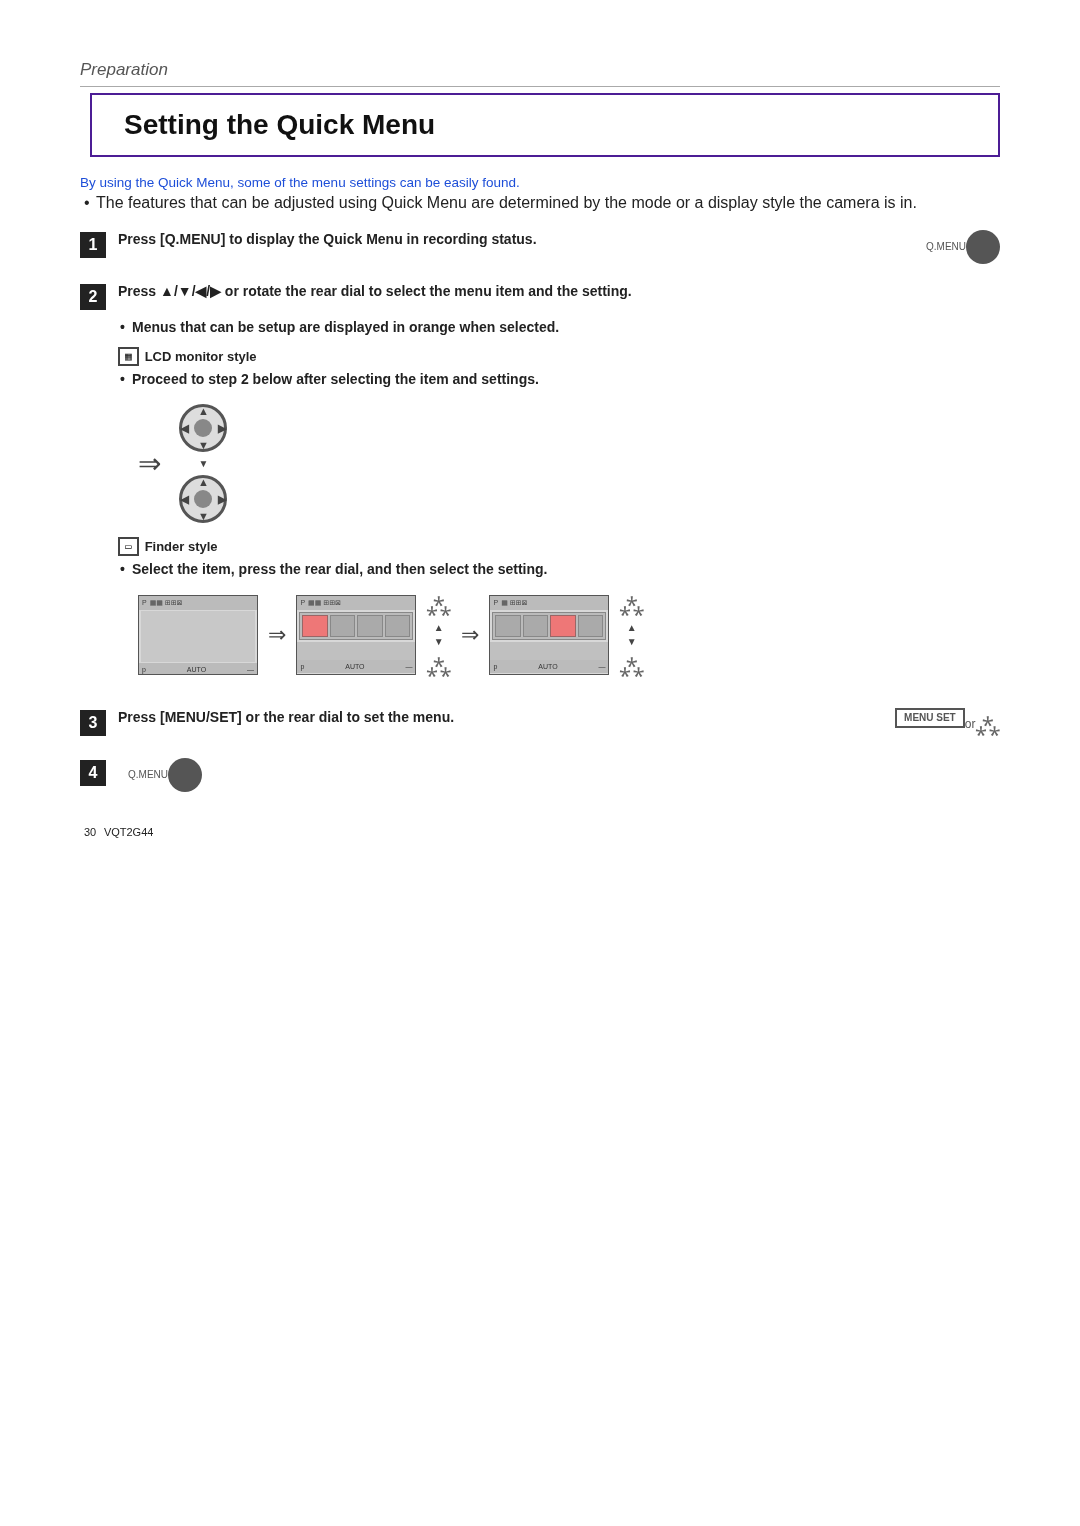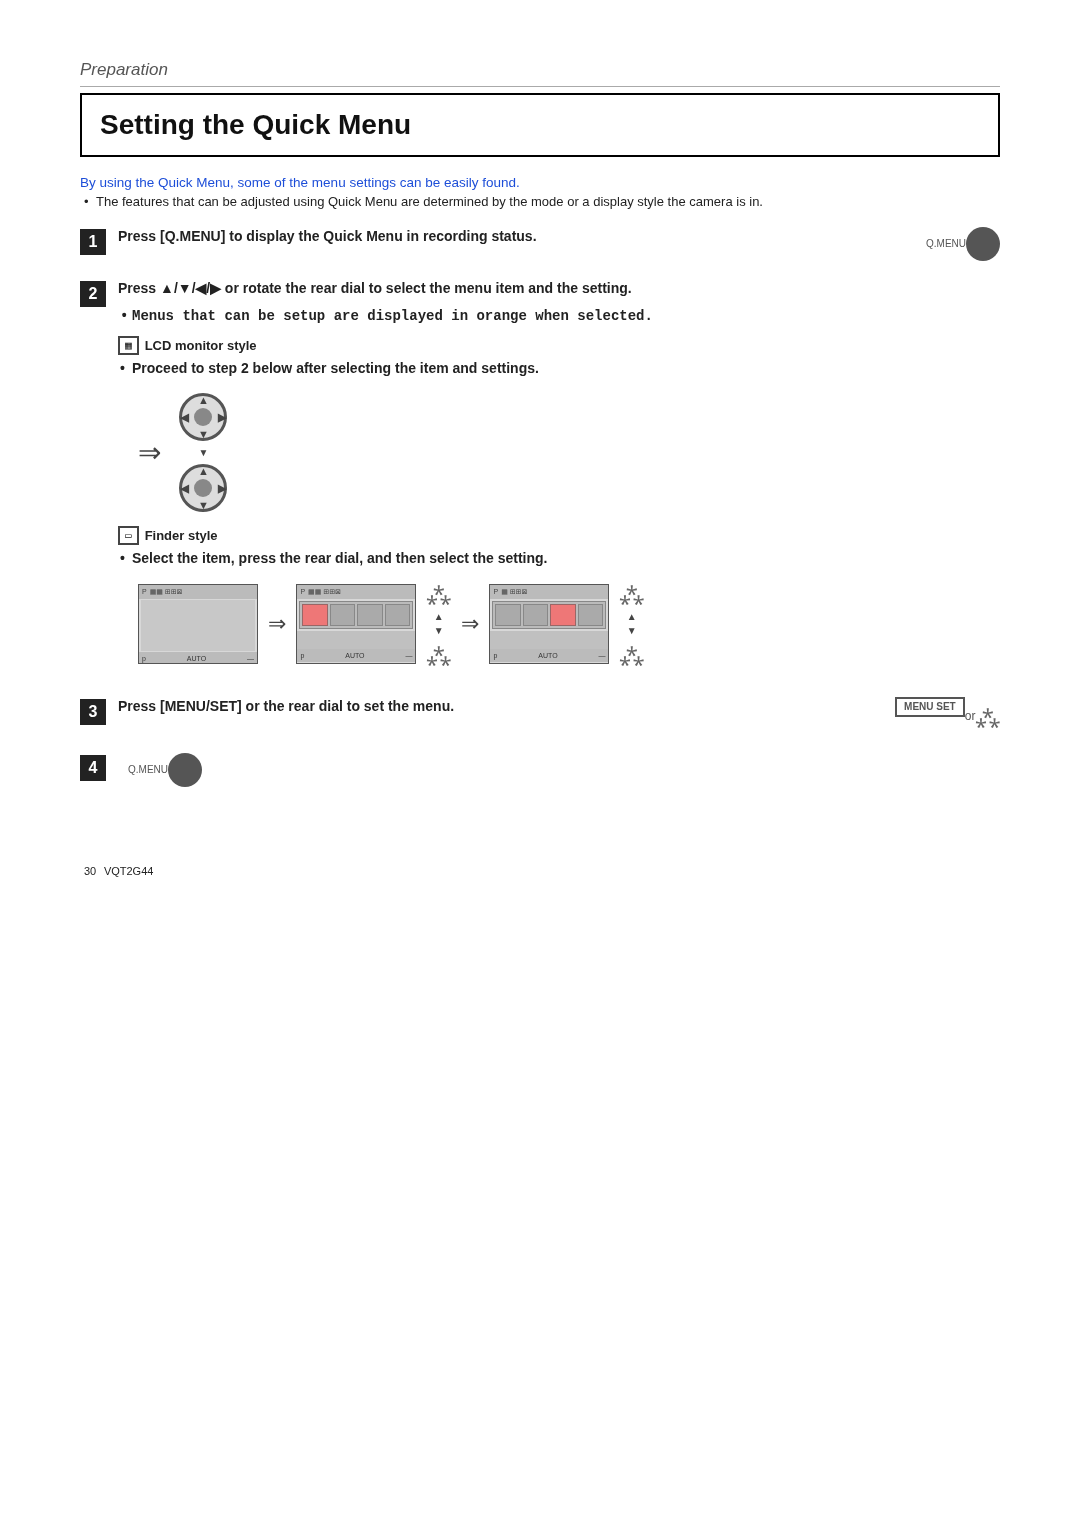--- a/index.html
+++ b/index.html
@@ -12,36 +12,37 @@
       min-height: 1526px;
       padding: 60px 80px 60px 80px;
     }
     .section-label {
       font-style: italic;
       font-size: 17px;
       color: #555;
       margin-bottom: 6px;
     }
     .title-box {
-      border: 2px solid #000000;
-      padding: 14px 18px 14px 18px;
+      border: 2px solid #4c1d95;
+      padding: 14px 18px 14px 32px;
       margin-bottom: 18px;
+      margin-left: 10px;
     }
     .title-box h1 {
       font-size: 28px;
       font-weight: bold;
       color: #111;
     }
     .intro-text {
       font-size: 13.5px;
       margin-bottom: 4px;
       color: #1d4ed8;
     }
     .bullet-text {
-      font-size: 13px;
+      font-size: 16px;
       color: #222;
       padding-left: 16px;
       position: relative;
       margin-bottom: 2px;
     }
     .bullet-text::before {
       content: "•";
       position: absolute;
       left: 4px;
     }
@@ -91,23 +92,22 @@
       margin-bottom: 2px;
     }
     .circle-btn {
       width: 34px;
       height: 34px;
       background: #555;
       border-radius: 50%;
       display: block;
     }
     .sub-bullets {
-      margin-top: 8px;
+      margin-top: 16px;
       margin-left: 0;
-      font-family: Liberation Mono, monospace;
     }
     .sub-bullet {
       font-size: 12.5px;
       color: #222;
       padding-left: 14px;
       position: relative;
       margin-bottom: 3px;
       line-height: 1.4;
     }
     .sub-bullet::before {
@@ -189,36 +189,36 @@
       display: flex;
       flex-direction: column;
       align-items: center;
     }
     .menu-set-rect {
       border: 2px solid #555;
       padding: 2px 7px;
       font-size: 10px;
       font-weight: bold;
       color: #555;
-      margin-bottom: 18px;
+      margin-bottom: 12px;
       line-height: 1.2;
       text-align: center;
     }
     .or-text {
       font-size: 12px;
       color: #555;
       margin: 2px 0;
     }
     hr.section-divider {
       border: none;
       border-top: 1px solid #aaa;
       margin-bottom: 6px;
     }
     .footer {
-      margin-top: 76px;
+      margin-top: 32px;
       font-size: 13px;
       font-weight: bold;
     }
     .footer span {
       font-size: 11px;
       font-weight: normal;
       margin-left: 4px;
     }
     .nav-center {
       display: flex;

